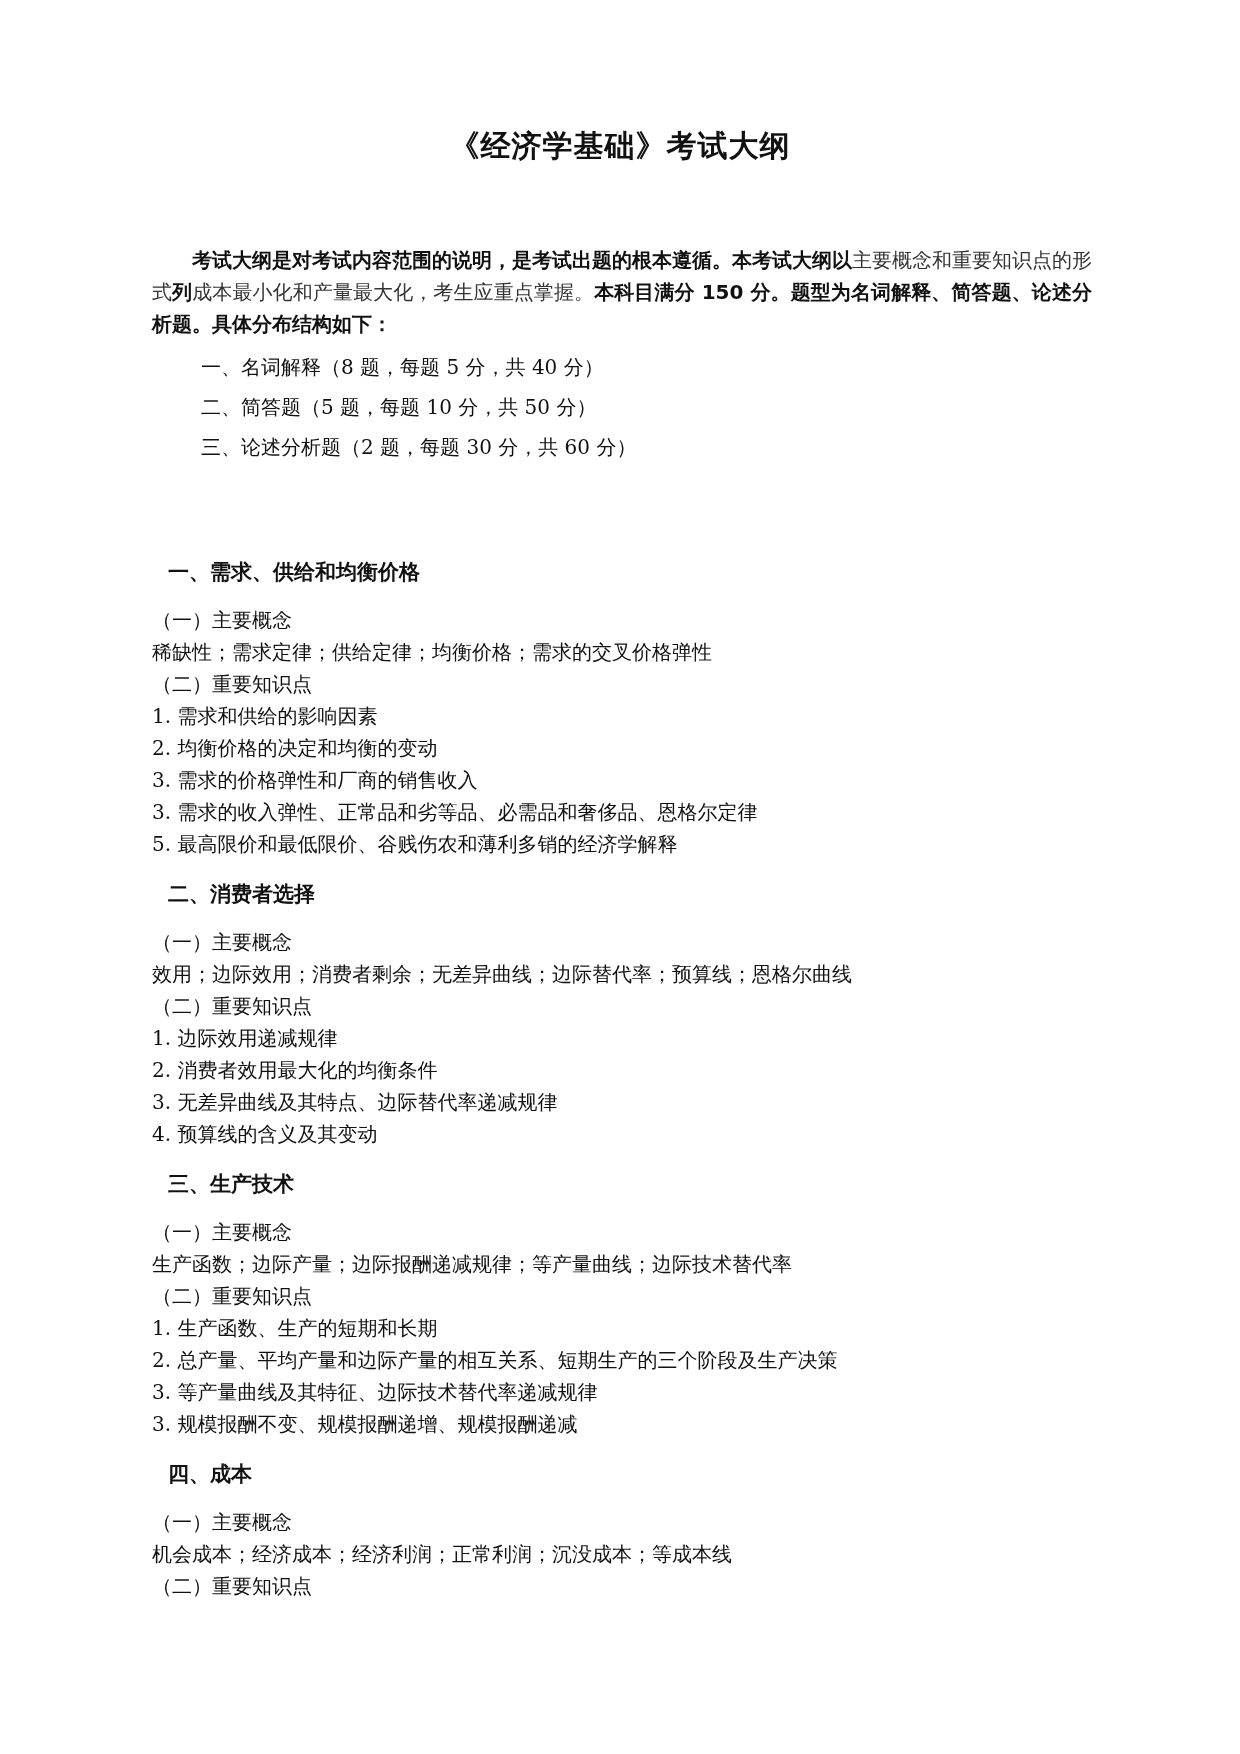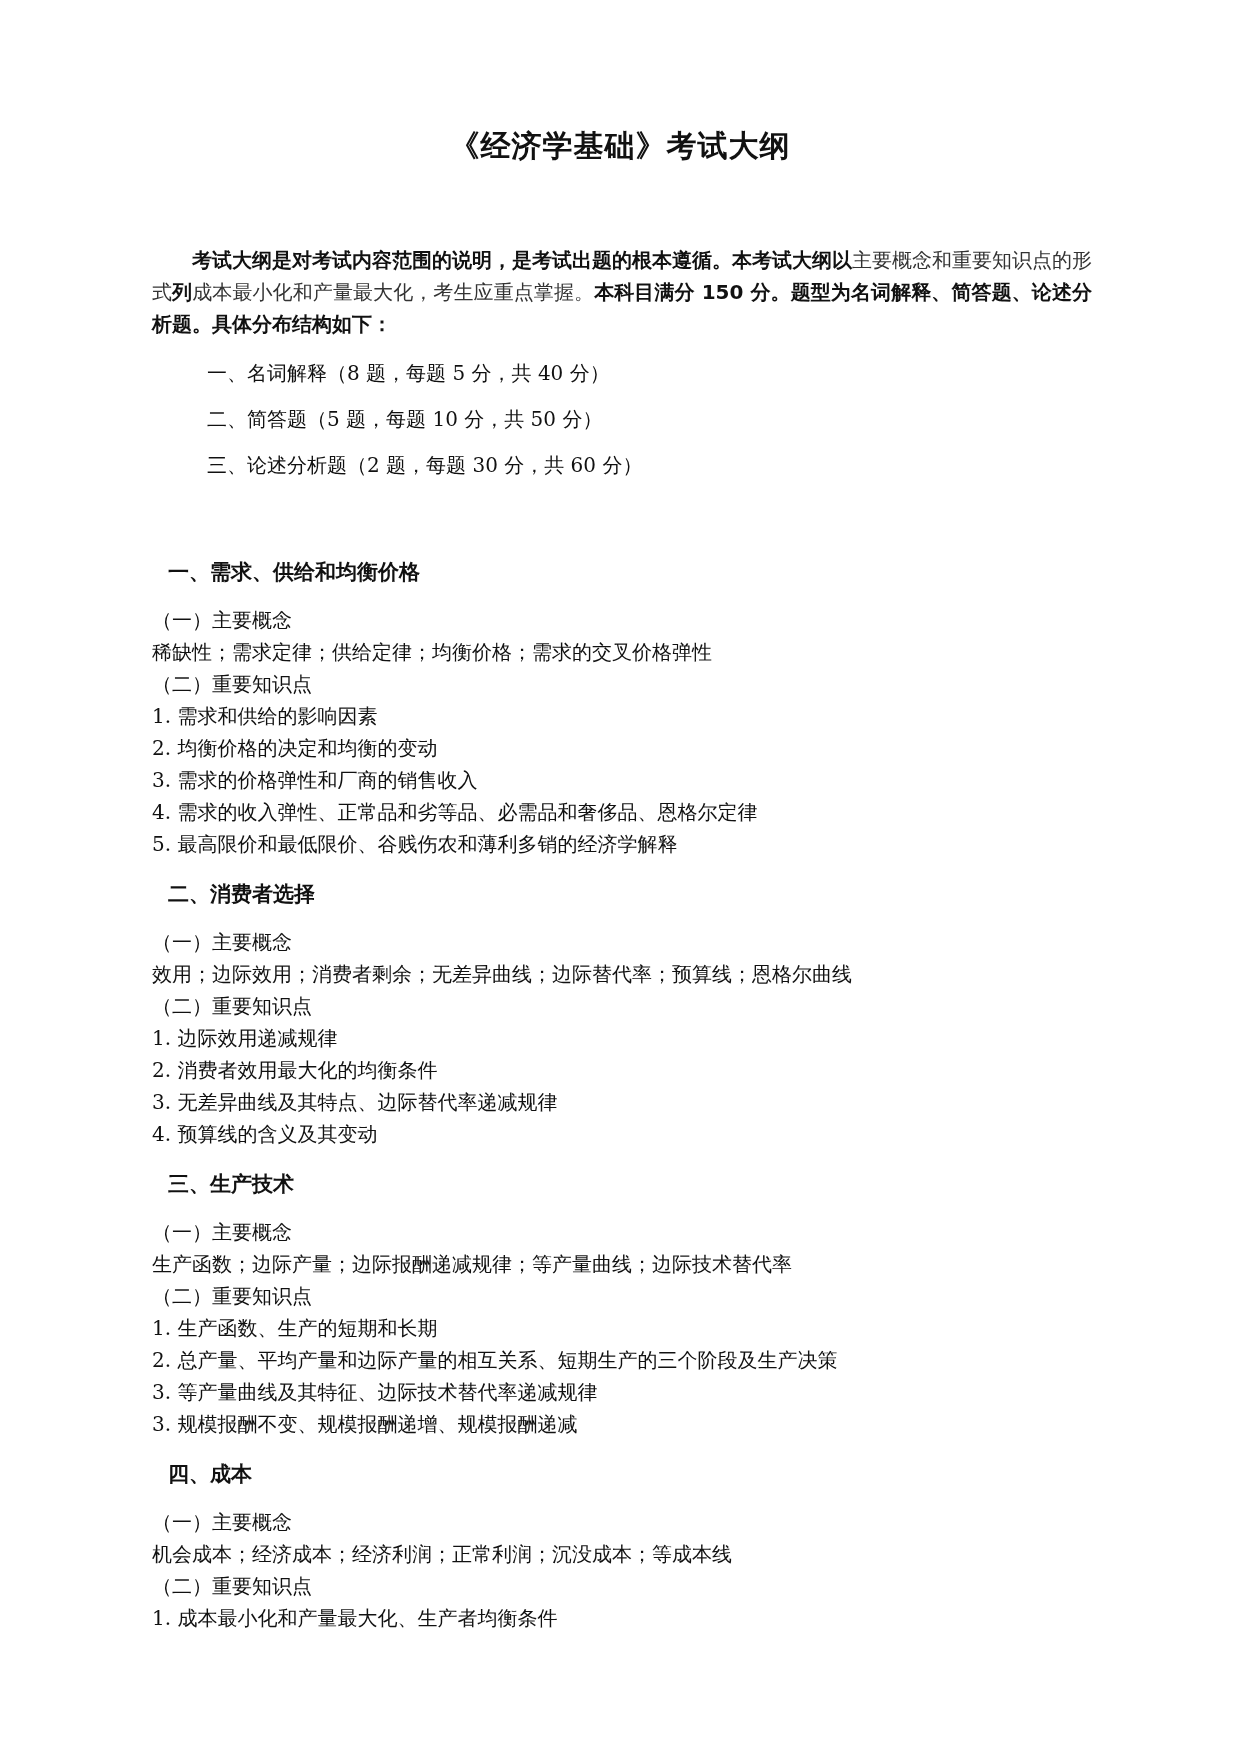--- a/index.html
+++ b/index.html
@@ -15,21 +15,21 @@
     font-weight: bold; font-size: 30px; letter-spacing: 1px;
   }
   .intro {
     position: absolute; left: 152px; top: 244px; width: 940px;
     font-size: 20px; line-height: 32px;
   }
   .intro p { margin: 0; text-indent: 40px; text-align: justify; }
   .intro .b { font-weight: bold; font-family: "DejaVu Sans", "Liberation Sans", sans-serif; }
   .intro .n { font-weight: normal; color: #333; }
   .qtypes { position: absolute; left: 193px; top: 343px; font-size: 20px; line-height: 32px; }
-  .qtypes div { margin: 14px; }
+  .qtypes div { margin: 8px; }
   .section-title {
     position: absolute; top: 506px; left: 0; width: 1240px; text-align: center;
     font-family: "DejaVu Sans", "Liberation Sans", sans-serif;
     font-weight: bold; font-size: 24px;
   }
   .chapter { position: absolute; left: 152px; width: 960px; font-size: 20px; }
   .chapter h2 {
     margin: 16px; font-family: "DejaVu Sans", "Liberation Sans", sans-serif;
     font-weight: bold; font-size: 21px; line-height: 32px;
   }
@@ -57,21 +57,21 @@
 
 
   <div class="chapter" style="top:540px;">
     <h2>一、需求、供给和均衡价格</h2>
     <div class="line sub">（一）主要概念</div>
     <div class="line">稀缺性；需求定律；供给定律；均衡价格；需求的交叉价格弹性</div>
     <div class="line sub">（二）重要知识点</div>
     <div class="line">1. 需求和供给的影响因素</div>
     <div class="line">2. 均衡价格的决定和均衡的变动</div>
     <div class="line">3. 需求的价格弹性和厂商的销售收入</div>
-    <div class="line">4. 需求的收入弹性、正常品和劣等品、必需品和奢侈品、恩格尔定律</div>
+    <div class="line">3. 需求的收入弹性、正常品和劣等品、必需品和奢侈品、恩格尔定律</div>
     <div class="line">5. 最高限价和最低限价、谷贱伤农和薄利多销的经济学解释</div>
   </div>
 
   <div class="chapter" style="top:862px;">
     <h2>二、消费者选择</h2>
     <div class="line sub">（一）主要概念</div>
     <div class="line">效用；边际效用；消费者剩余；无差异曲线；边际替代率；预算线；恩格尔曲线</div>
     <div class="line sub">（二）重要知识点</div>
     <div class="line">1. 边际效用递减规律</div>
     <div class="line">2. 消费者效用最大化的均衡条件</div>
@@ -88,16 +88,15 @@
     <div class="line">2. 总产量、平均产量和边际产量的相互关系、短期生产的三个阶段及生产决策</div>
     <div class="line">3. 等产量曲线及其特征、边际技术替代率递减规律</div>
     <div class="line">3. 规模报酬不变、规模报酬递增、规模报酬递减</div>
   </div>
 
   <div class="chapter" style="top:1442px;">
     <h2>四、成本</h2>
     <div class="line sub">（一）主要概念</div>
     <div class="line">机会成本；经济成本；经济利润；正常利润；沉没成本；等成本线</div>
     <div class="line sub">（二）重要知识点</div>
-    <div class="line">1. 成本最小化和产量最大化、生产者均衡条件</div>
   </div>
 
 </div>
 
 </body></html>

